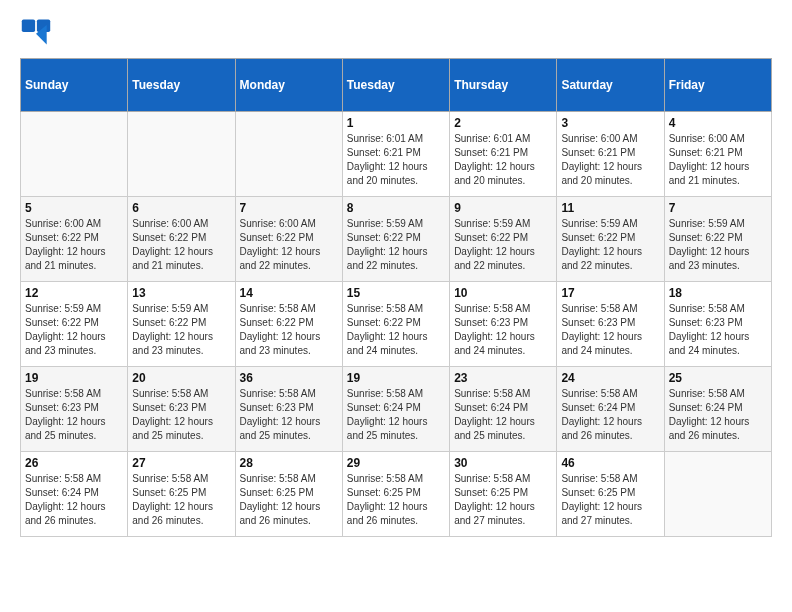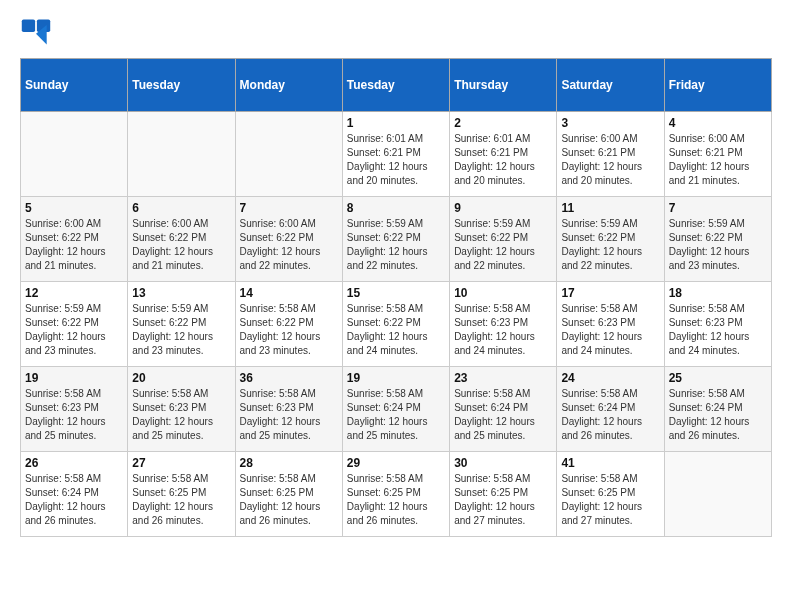--- a/index.html
+++ b/index.html
@@ -348,21 +348,21 @@
 and 26 minutes.</div>
           </td>
           <td>
             <div class="day-number">30</div>
             <div class="day-info" style="white-space: pre-line;">Sunrise: 5:58 AM
 Sunset: 6:25 PM
 Daylight: 12 hours
 and 27 minutes.</div>
           </td>
           <td>
-            <div class="day-number">41</div>
+            <div class="day-number">46</div>
             <div class="day-info" style="white-space: pre-line;">Sunrise: 5:58 AM
 Sunset: 6:25 PM
 Daylight: 12 hours
 and 27 minutes.</div>
           </td>
           <td class="empty-cell"></td>
         </tr>
       </tbody>
   </table>
 </div>

